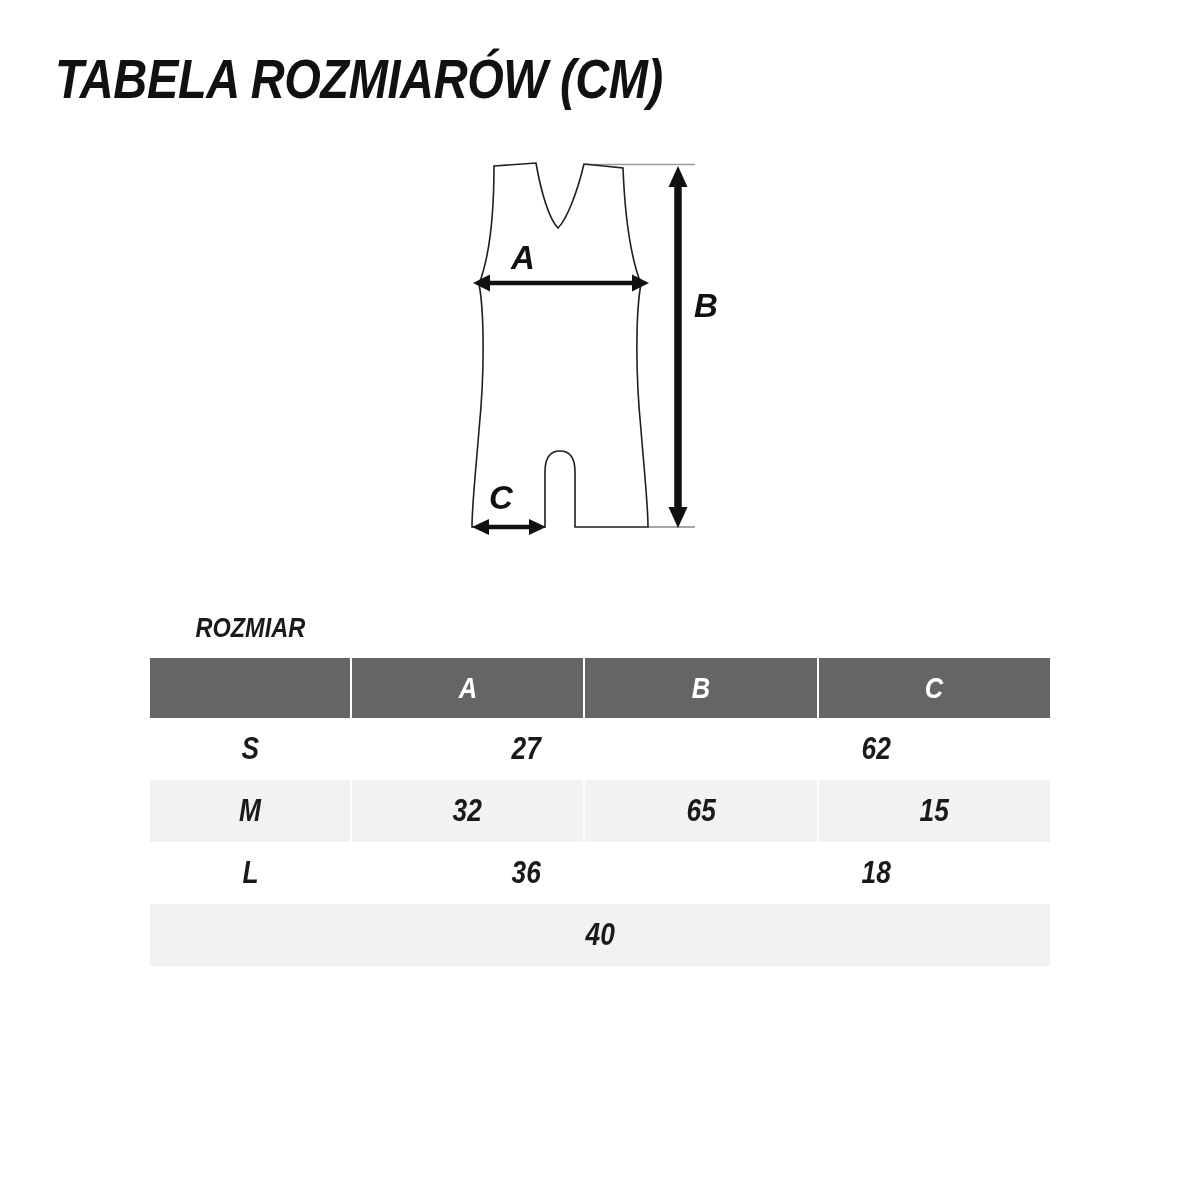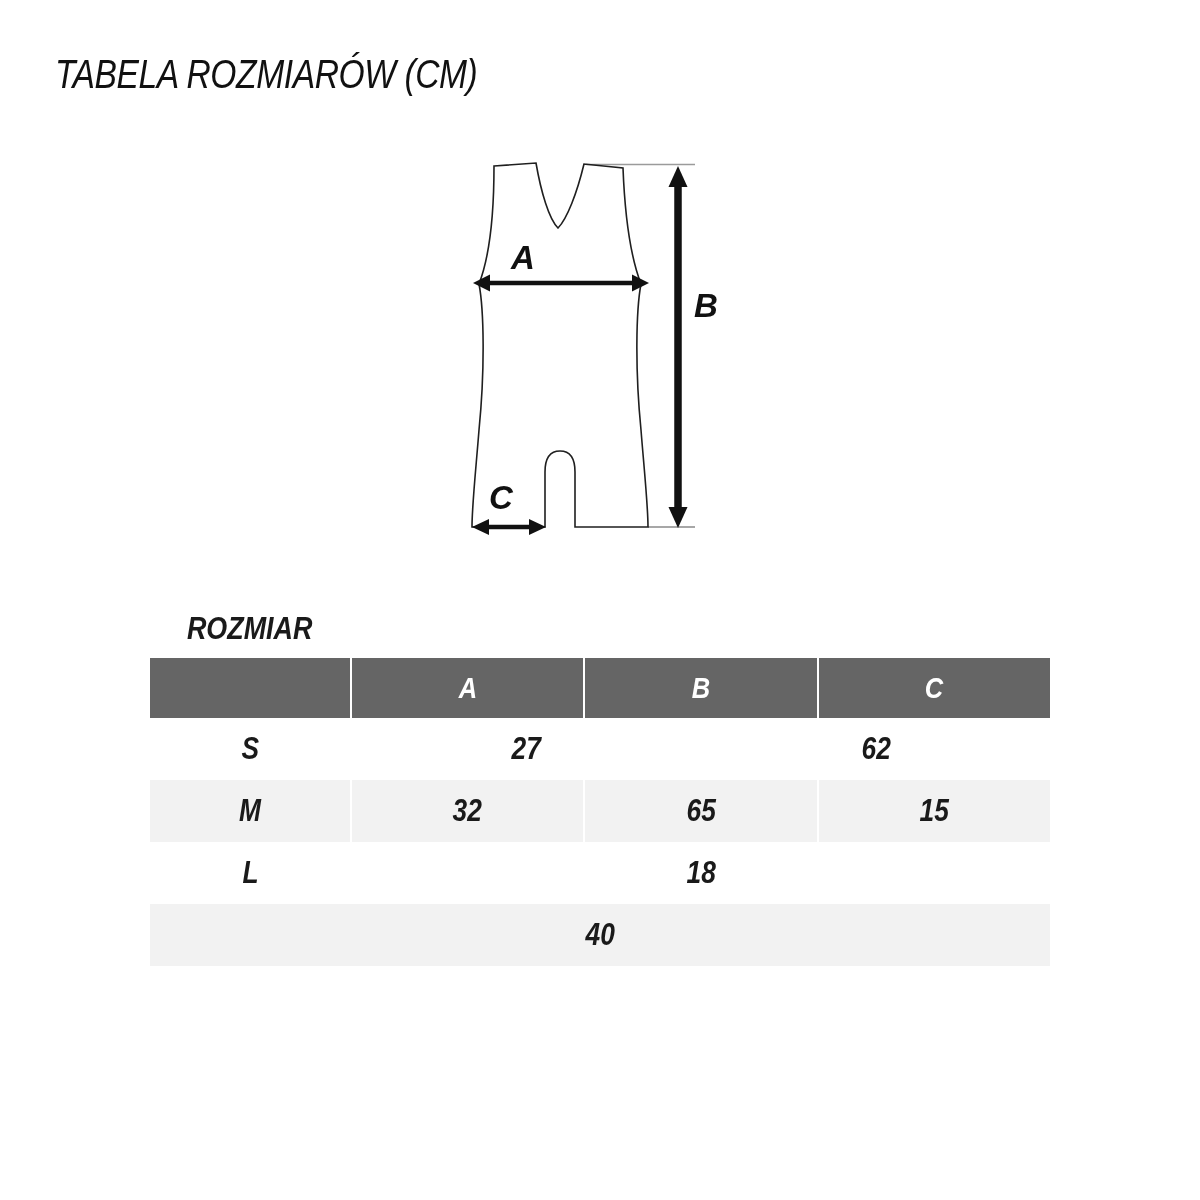--- a/index.html
+++ b/index.html
@@ -9,23 +9,23 @@
     width: 1200px;
     height: 1200px;
     background: #ffffff;
     overflow: hidden;
     font-family: "Liberation Sans", sans-serif;
     color: #1a1a1a;
   }
   .title {
     position: absolute;
     left: 55px;
-    top: 52px;
-    font-size: 40px;
-    font-weight: 400;
+    top: 46px;
+    font-size: 56px;
+    font-weight: 700;
     font-style: italic;
     color: #111111;
     white-space: nowrap;
     letter-spacing: -0.5px;
   }
   .cnd {
     display: inline-block;
     transform: scaleX(0.85);
     transform-origin: center center;
     white-space: nowrap;
@@ -53,21 +53,21 @@
     left: 150px;
     top: 598px;
     width: 900px;
   }
   .labels-row {
     display: flex;
     height: 60px;
     align-items: center;
   }
   .lbl {
-    font-size: 32px;
+    font-size: 28px;
     font-weight: 700;
     font-style: italic;
     color: #1a1a1a;
     text-align: center;
   }
   .lbl .cnd { transform: scaleX(0.84); }
   .lbl-size { flex: 0 0 200px; }
   .lbl-measure { flex: 1; }
 
   .trow { display: flex; width: 900px; }
@@ -198,20 +198,23 @@
       <div class="cell cv">
           <span class="cnd">15</span>
         </div>
     </div>
 
     <div class="trow drow">
       <div class="cell c0">
           <span class="cnd">L</span>
         </div>
       <div class="cell cv">
+          <span class="cnd">36</span>
+        </div>
+      <div class="cell cv">
           <span class="cnd">18</span>
         </div>
     </div>
 
     <div class="trow drow striped">
       <div class="cell cv">
           <span class="cnd">40</span>
         </div>
     </div>
 

